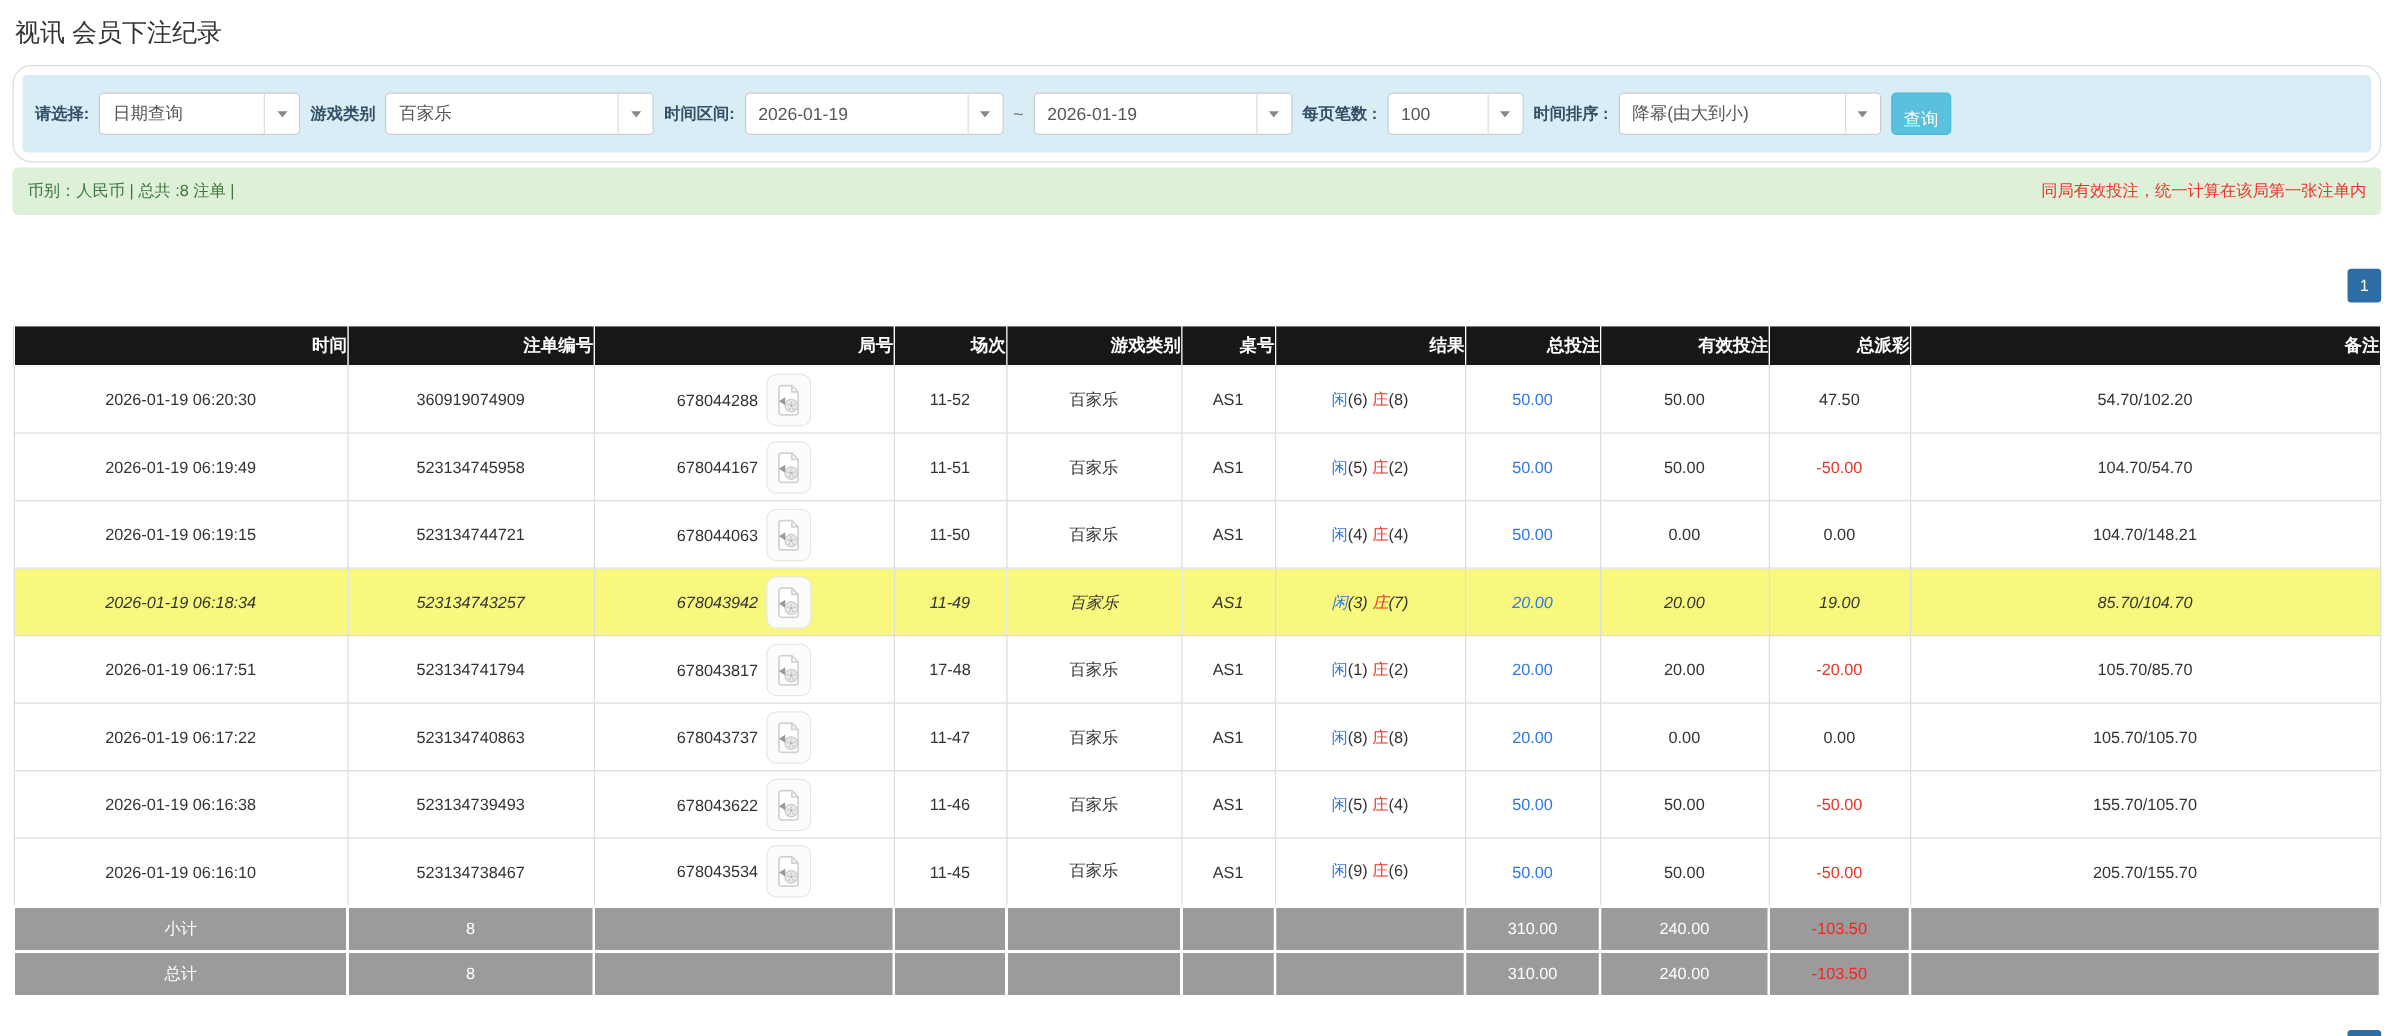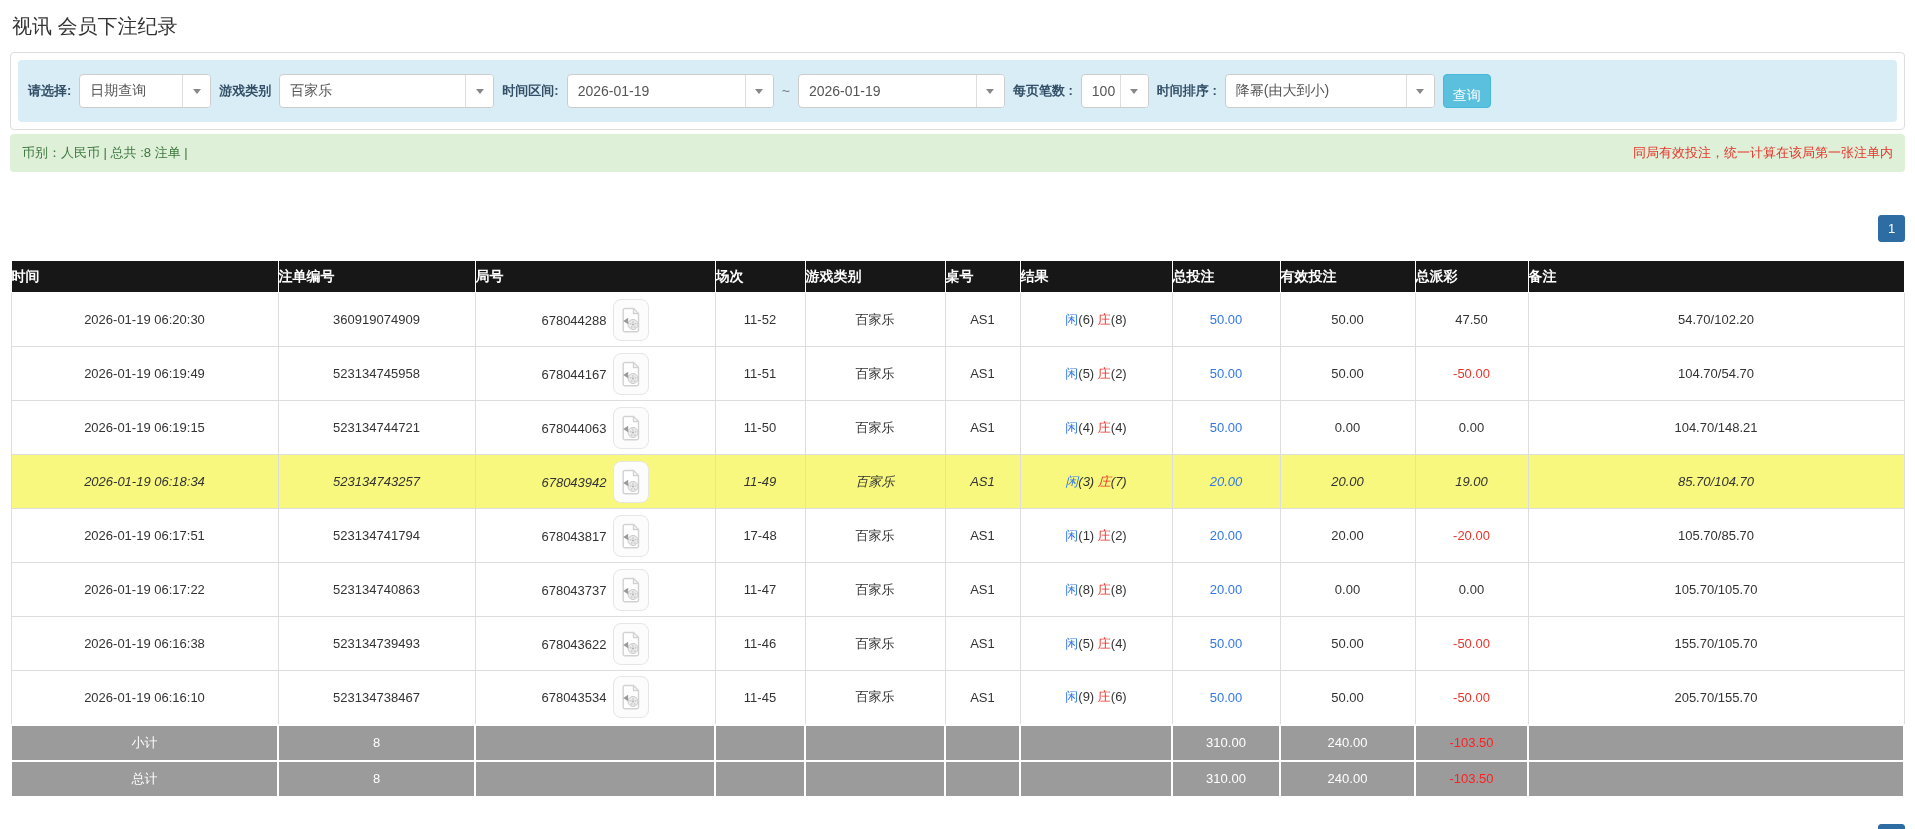--- a/index.html
+++ b/index.html
@@ -19,41 +19,41 @@
   html,body{background:#fff;}
   body{
     width:1915px;height:829px;overflow:hidden;
     padding:0 10px;
     font-family:"Liberation Sans","DejaVu Sans",sans-serif;
     color:#333;
   }
   .page-title{font-size:20px;font-weight:400;color:#333;margin:13px 0 12px 2px;}
 
   
-  .filter-panel{border:1px solid #ddd;border-radius:4px;padding:7px;}
+  .filter-panel{border:1px solid #ddd;border-radius:15px;padding:7px;}
   .filter-bar{
     background:var(--filter-bg);border-radius:4px;
     padding:14px 10px;display:flex;align-items:center;gap:8px;
     white-space:nowrap;
   }
   .f-label{font-size:13px;font-weight:bold;color:#334f66;}
   .sel{
     display:flex;align-items:stretch;background:#fff;
     border:1px solid #ccc;border-radius:4px;height:34px;overflow:hidden;
   }
   .sel .val{flex:1;display:flex;align-items:center;padding:0 10px;font-size:14px;color:#555;overflow:hidden;}
   .sel .caret-box{width:28px;border-left:1px solid #ddd;display:flex;align-items:center;justify-content:center;background:#fff;}
   .caret{width:0;height:0;border-left:4px solid transparent;border-right:4px solid transparent;border-top:5px solid #888;}
   .tilde{font-size:14px;color:#777;}
   .search-btn{
     height:34px;padding:12px 9px;border:1px solid var(--accent-blue-border);
     background:var(--accent-blue);color:#fff;font-size:14px;border-radius:4px;cursor:pointer;
     font-family:inherit;
   }
-  .w-qtype{width:132px}.w-game{width:215px}.w-date{width:207px}.w-psize{width:68px}.w-sort{width:210px}
+  .w-qtype{width:161px}.w-game{width:215px}.w-date{width:207px}.w-psize{width:109px}.w-sort{width:210px}
 
   
   .status-bar{
     margin-top:4px;background:var(--status-bg);border-radius:4px;
     padding:10px 12px;display:flex;justify-content:space-between;align-items:center;
     font-size:13px;
   }
   .status-left{color:var(--status-text);}
   .status-right{color:var(--value-red);}
 
@@ -66,21 +66,21 @@
     background:var(--active-page-bg);border:1px solid var(--active-page-bg);
     border-radius:3px;color:#fff;font-size:13px;
     display:flex;align-items:center;justify-content:center;cursor:pointer;
     font-family:inherit;
   }
 
   
   table.bet-table{width:100%;border-collapse:collapse;table-layout:fixed;}
   .bet-table th{
     background:var(--header-bg);color:#fff;font-size:14px;font-weight:bold;
-    height:32px;border:1px solid #fff;text-align:left;
+    height:32px;border:1px solid #fff;text-align:right;
   }
   .bet-table td{
     height:54px;border:1px solid #ddd;text-align:center;
     font-size:13px;color:#333;background:#fff;overflow:hidden;
   }
   .bet-table tr.hl td{background:var(--highlight-row);font-style:italic;}
   .blue{color:var(--value-blue);}
   .red{color:var(--value-red);}
   td.neg{color:var(--value-red);}
   td.blue-val{color:var(--value-blue);}

